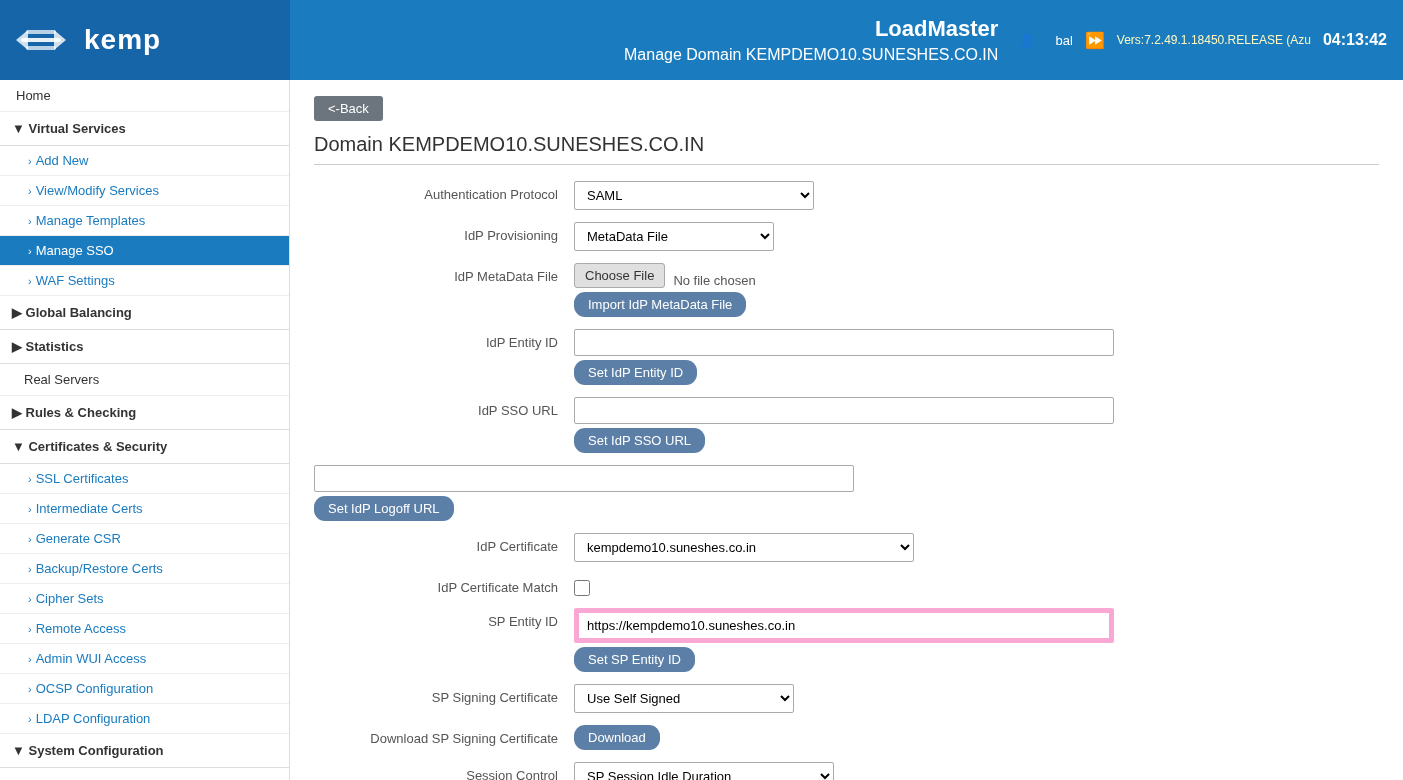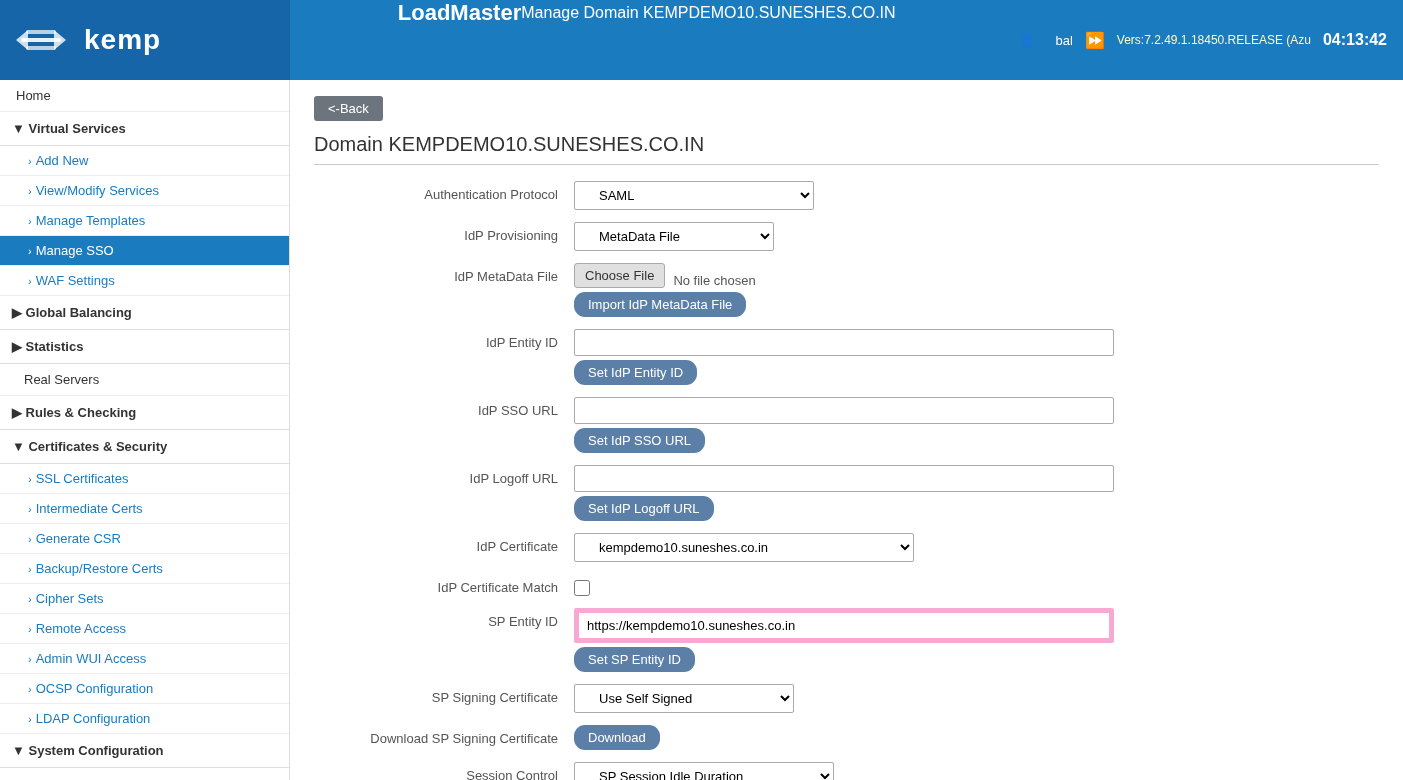--- a/index.html
+++ b/index.html
@@ -30,23 +30,24 @@
     }
     .logo-text {
       font-size: 28px;
       font-weight: bold;
       color: white;
       letter-spacing: 1px;
     }
     .header-right {
       flex: 1;
       display: flex;
-      flex-direction: row;
+      flex-direction: column;
       justify-content: center;
-      padding: 0 16px;
+      padding: 0 5px;
+      align-items: flex-end;
     }
     .header-title {
       font-size: 22px;
       font-weight: bold;
       color: white;
     }
     .header-subtitle {
       font-size: 16px;
       color: white;
       margin-top: 4px;
@@ -168,21 +169,21 @@
     .form-input {
       width: 100%;
       max-width: 540px;
       padding: 5px 8px;
       border: 1px solid #aaa;
       font-size: 13px;
       border-radius: 2px;
       outline: none;
     }
     .form-select {
-      padding: 5px 20px;
+      padding: 5px 8px;
       border: 1px solid #aaa;
       font-size: 13px;
       border-radius: 2px;
       background: white;
       cursor: pointer;
     }
     .form-btn {
       background: #5b7fa6;
       color: white;
       border: none;
@@ -362,21 +363,20 @@
     <div class="form-row">
       <div class="form-label">IdP SSO URL</div>
       <div class="form-control">
         <input type="text" class="form-input" value="" style="">
         <div><button class="form-btn">Set IdP SSO URL</button></div>
       </div>
     </div>
 
     
     <div class="form-row">
-      <div class="form-label">IdP Logoff URL</div>
       <div class="form-control">
         <input type="text" class="form-input" value="" style="">
         <div><button class="form-btn">Set IdP Logoff URL</button></div>
       </div>
     </div>
 
     
     <div class="form-row">
       <div class="form-label">IdP Certificate</div>
       <div class="form-control">

